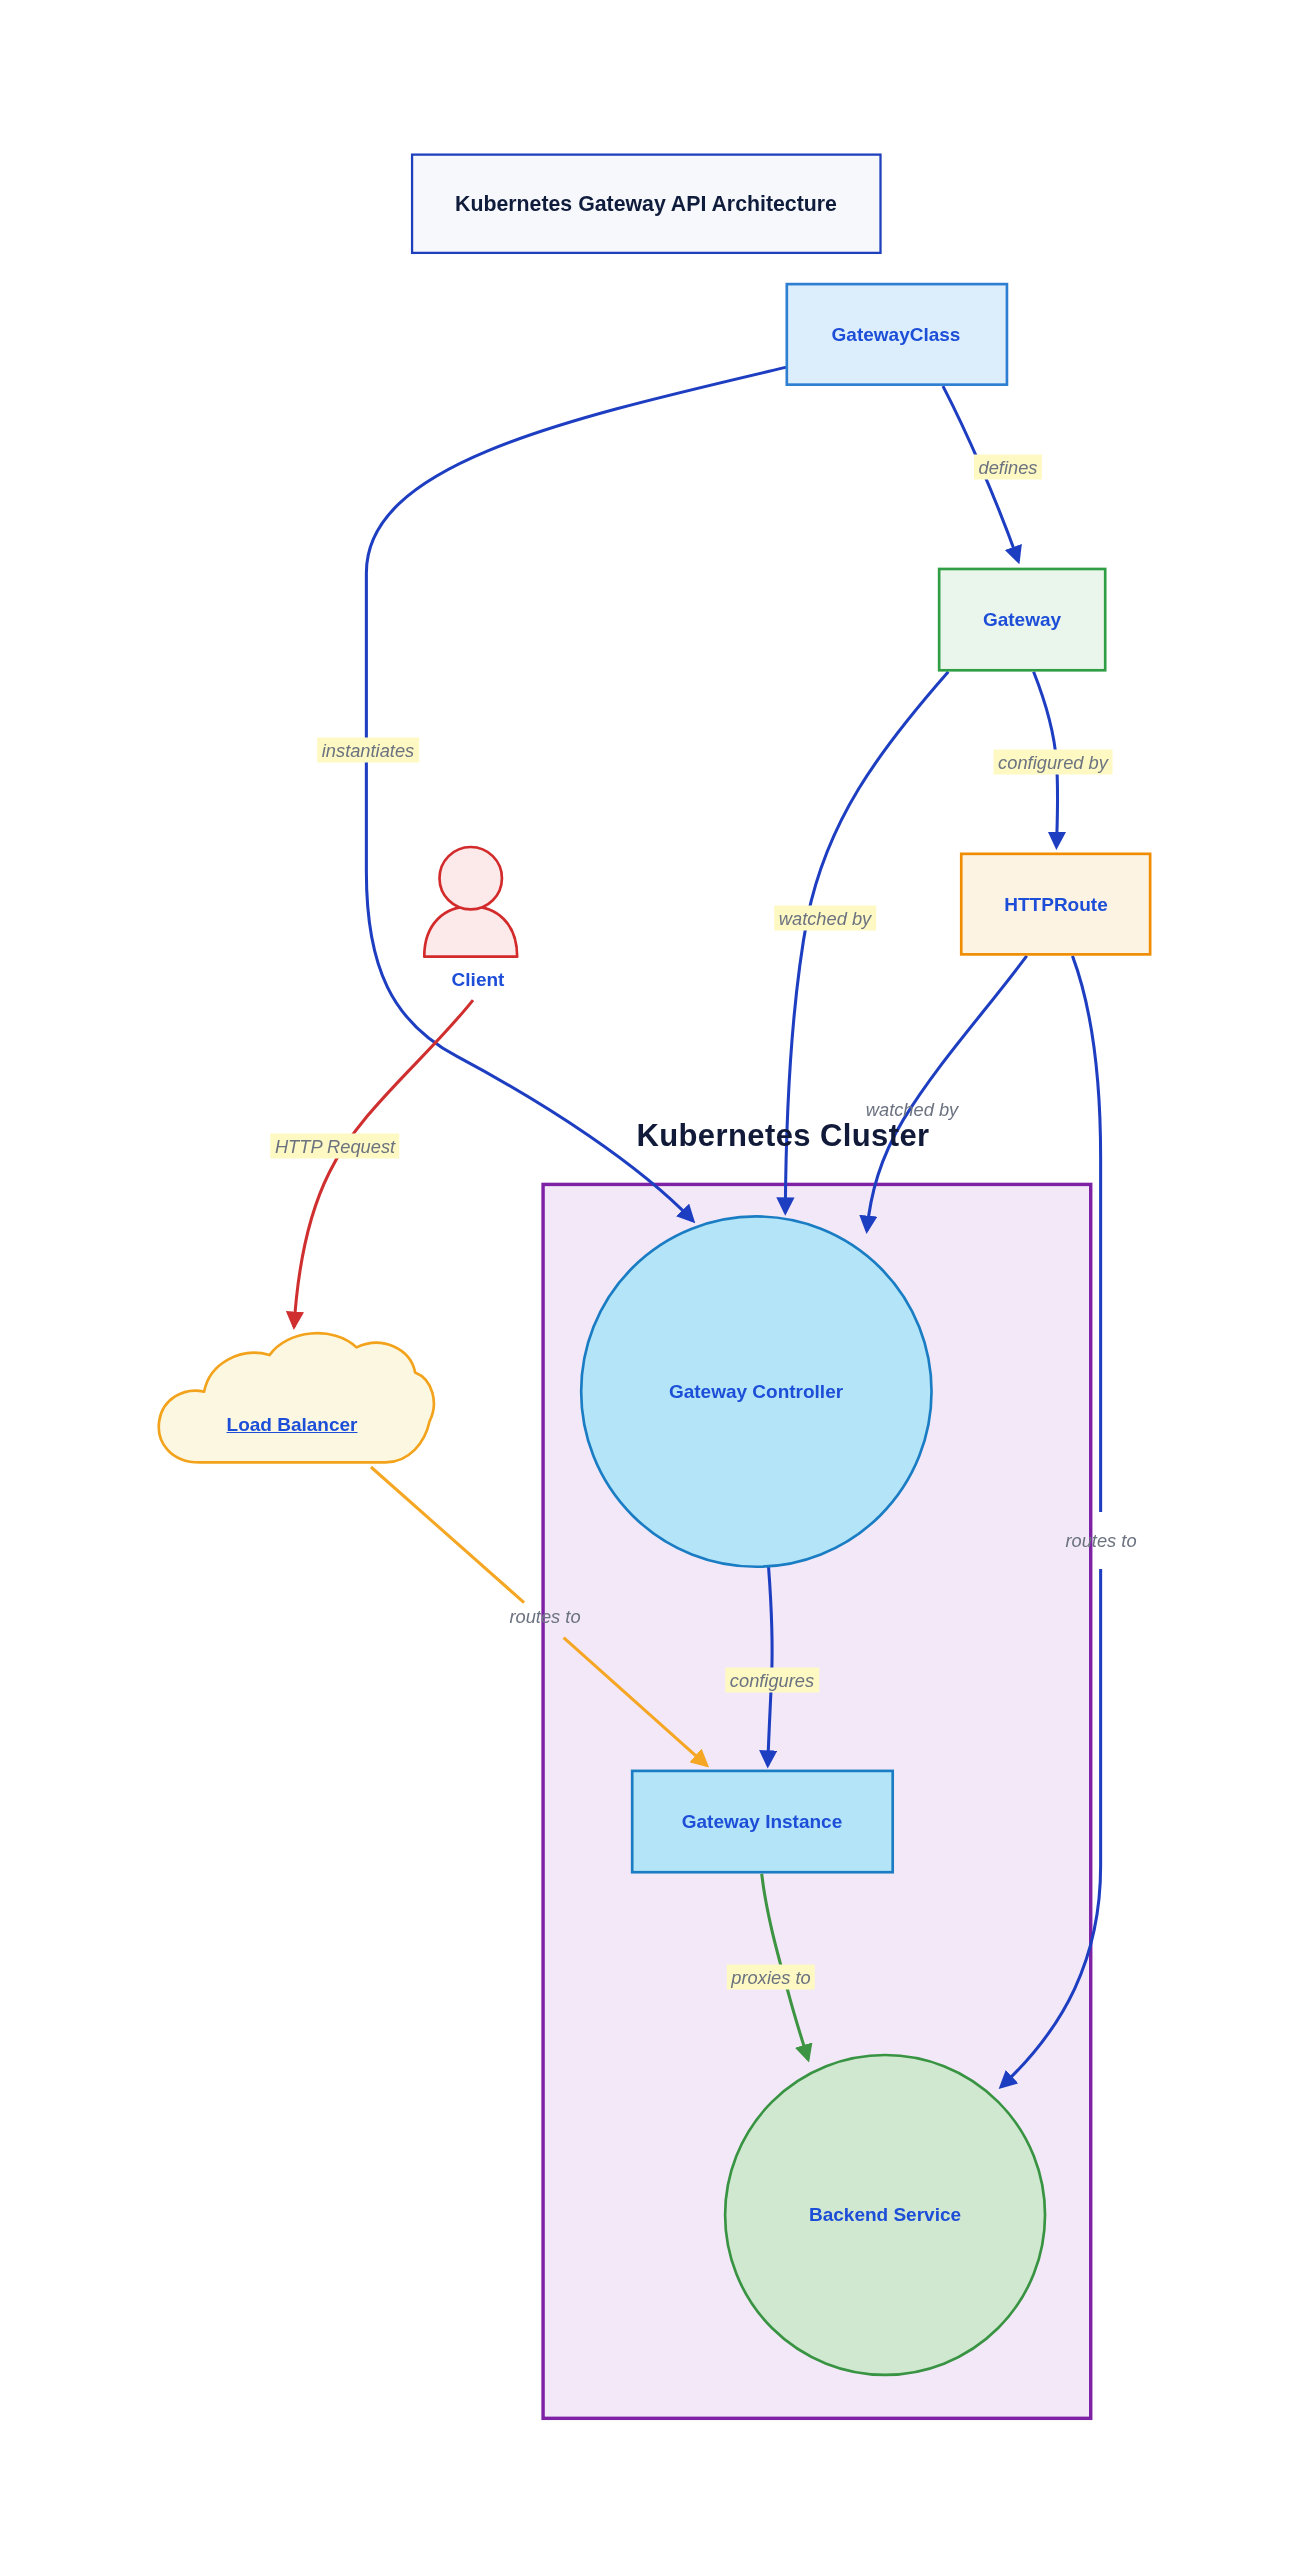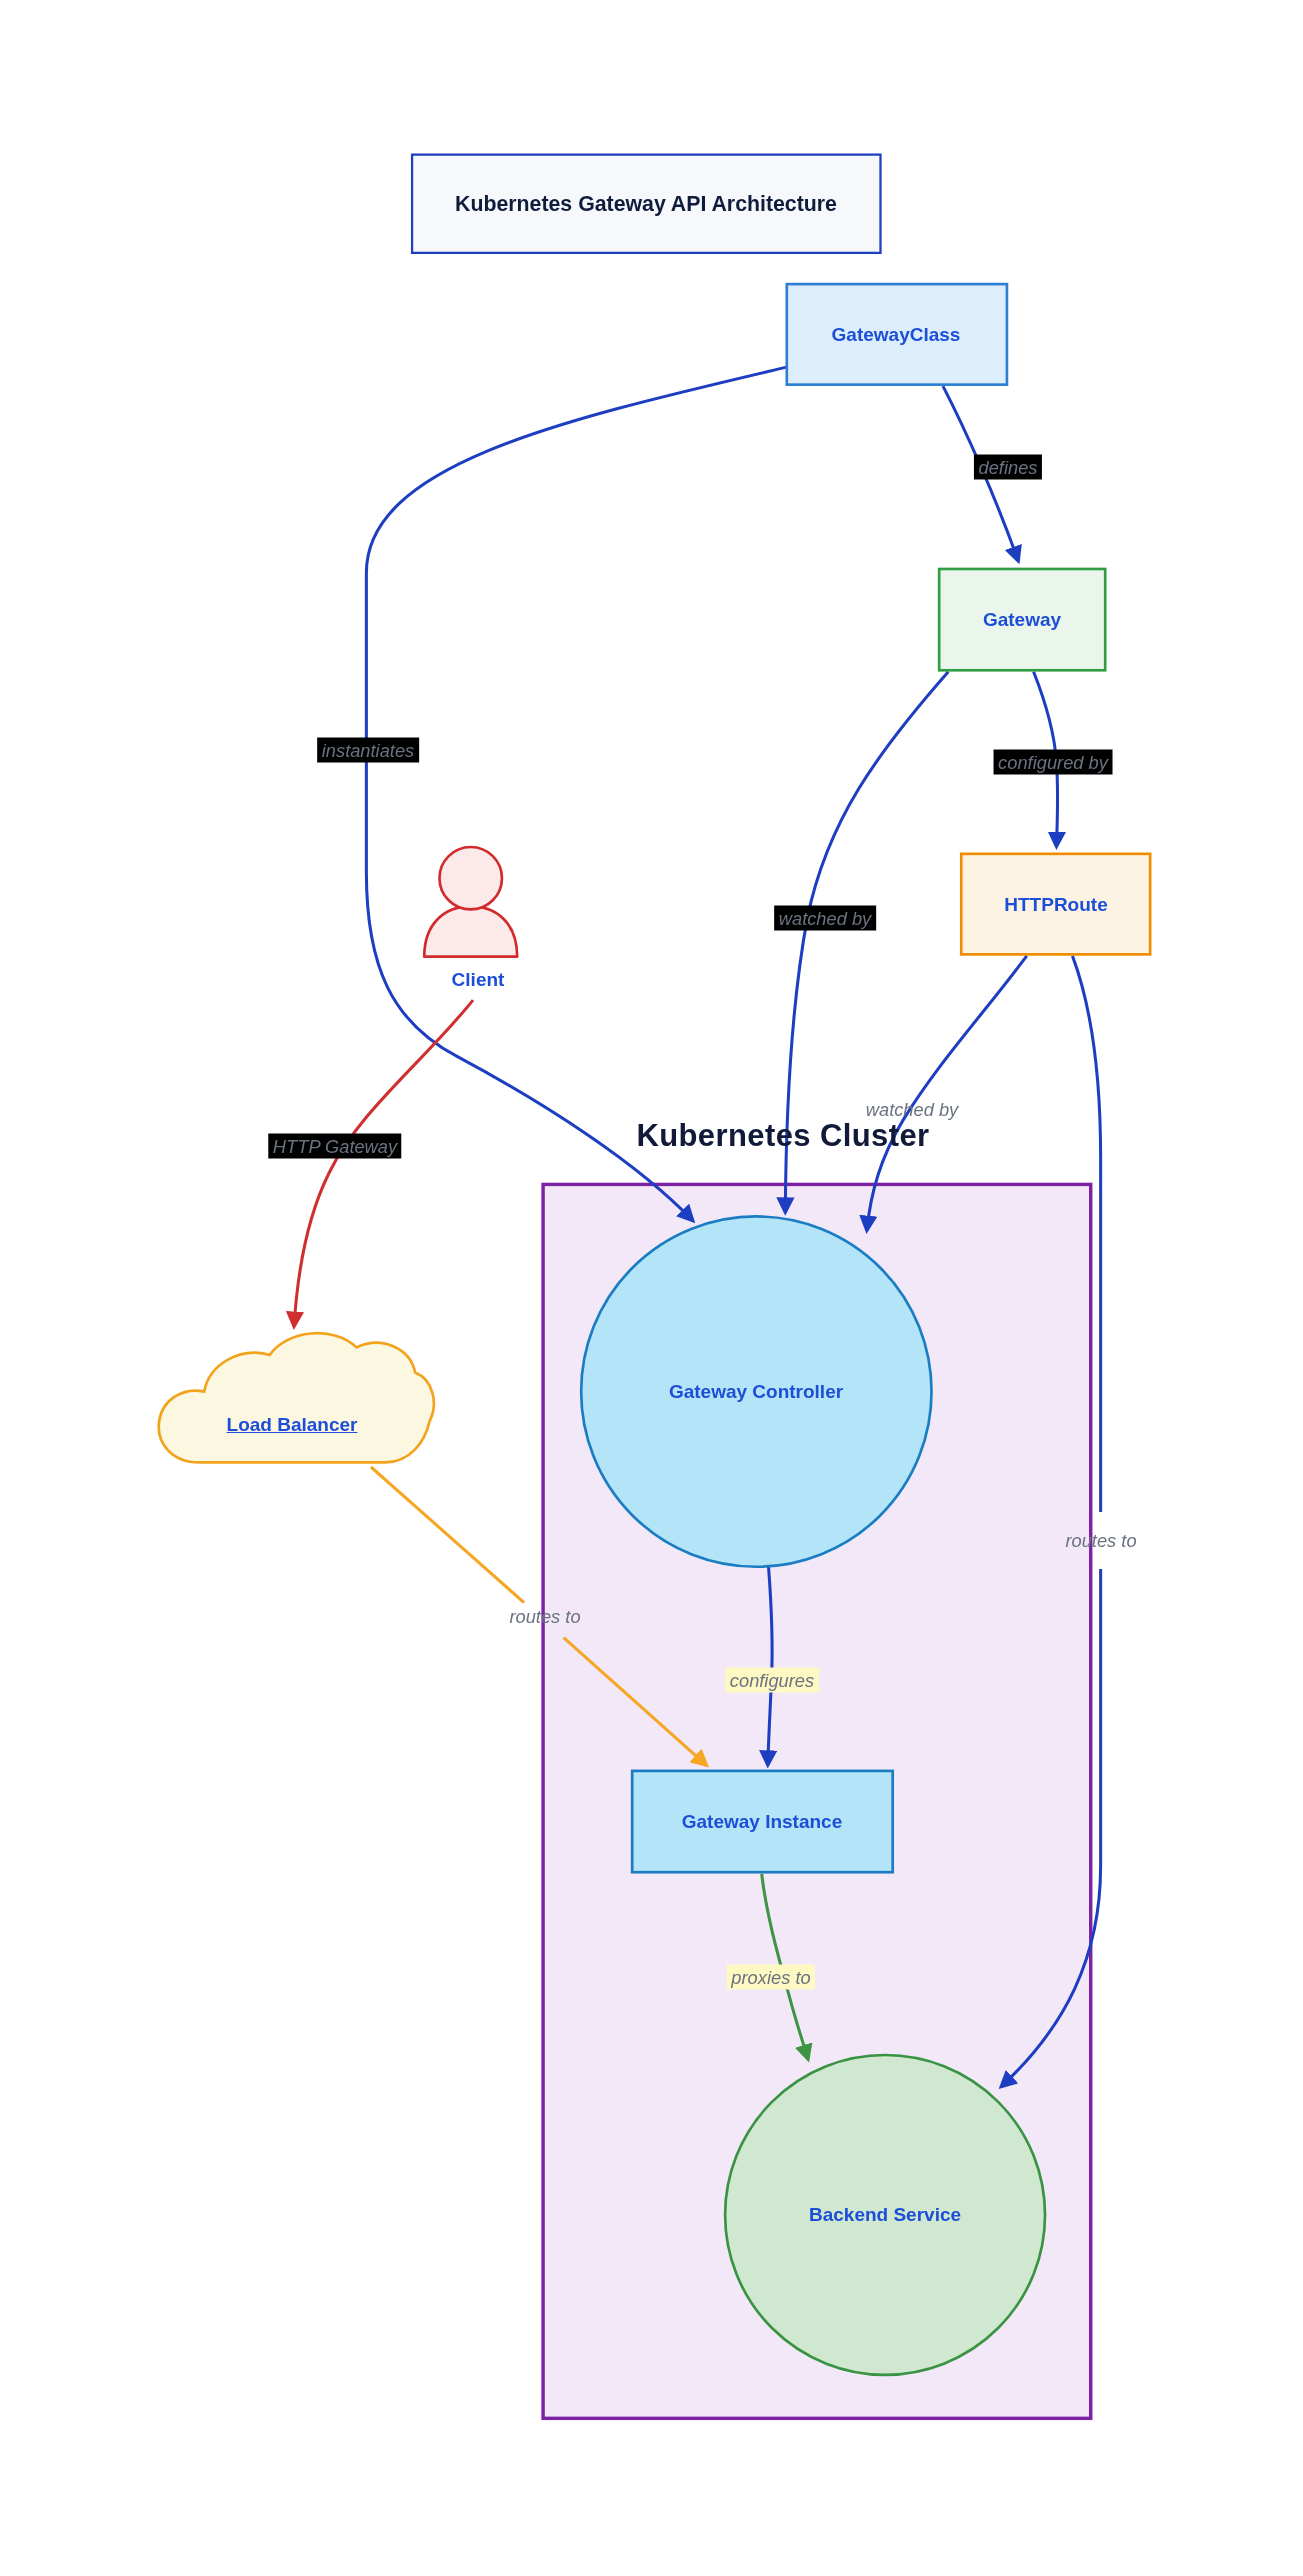--- a/index.html
+++ b/index.html
@@ -4,21 +4,21 @@
 <style>
   html,body{margin:0;padding:0;background:#ffffff;}
   #canvas{position:relative;width:1304px;height:2576px;background:#ffffff;
           font-family:"Liberation Sans",sans-serif;overflow:hidden;}
   #edges-svg{position:absolute;left:0;top:0;width:1304px;height:2576px;}
   .lbl{position:absolute;transform:translate(-50%,-50%);white-space:nowrap;}
   .node-label{font-weight:bold;font-size:19px;color:#1d4ed8;text-align:center;}
   .title-label{font-weight:bold;font-size:21.3px;color:#101c3c;}
   .cluster-title{font-weight:bold;font-size:31px;color:#111a38;letter-spacing:0.4px;}
   .edge-label{font-style:italic;font-size:18.3px;color:#6b7280;padding:1.5px 4.6px;}
-  .bg-white{background:#000000;}
+  .bg-white{background:#fef9c3;}
   .bg-lav{background:#fef9c3;}
   .bg-none{background:transparent;}
 </style>
 </head>
 <body>
 
 <div id="canvas">
 
   <svg id="edges-svg" viewBox="0 0 1712 3382" xmlns="http://www.w3.org/2000/svg">
     <defs>
@@ -87,20 +87,20 @@
   <div class="lbl node-label" style="left:756px;top:1392px;">Gateway Controller</div>
   <div class="lbl node-label" style="left:292px;top:1425px;text-decoration:underline;">Load Balancer</div>
   <div class="lbl node-label" style="left:762px;top:1822px;">Gateway Instance</div>
   <div class="lbl node-label" style="left:885px;top:2215px;">Backend Service</div>
 
   <div class="lbl edge-label bg-white" style="left:1008px;top:467px;">defines</div>
   <div class="lbl edge-label bg-white" style="left:368px;top:750px;">instantiates</div>
   <div class="lbl edge-label bg-white" style="left:1053px;top:762px;">configured by</div>
   <div class="lbl edge-label bg-white" style="left:825px;top:918px;">watched by</div>
   <div class="lbl edge-label bg-none" style="left:912px;top:1109px;">watched by</div>
-  <div class="lbl edge-label bg-white" style="left:335px;top:1146px;">HTTP Gateway</div>
+  <div class="lbl edge-label bg-white" style="left:335px;top:1146px;">HTTP Request</div>
   <div class="lbl edge-label bg-none" style="left:545px;top:1616px;">routes to</div>
   <div class="lbl edge-label bg-none" style="left:1101px;top:1540px;">routes to</div>
   <div class="lbl edge-label bg-lav" style="left:772px;top:1680px;">configures</div>
   <div class="lbl edge-label bg-lav" style="left:771px;top:1977px;">proxies to</div>
 
 </div>
 
 
 </body></html>

